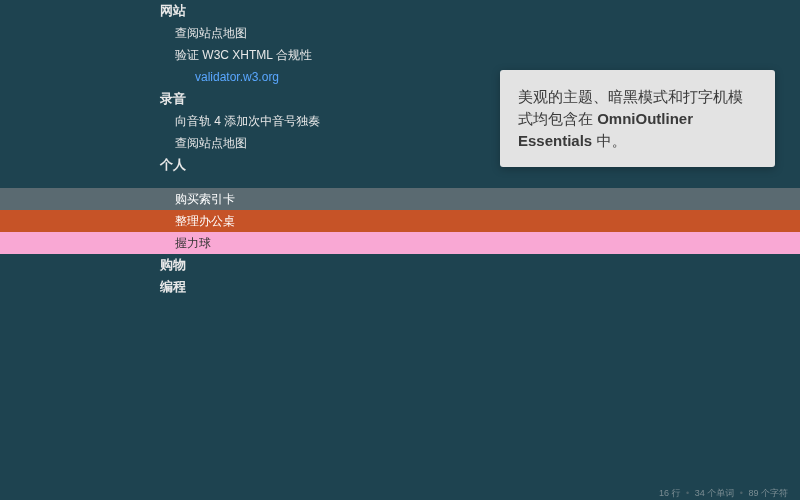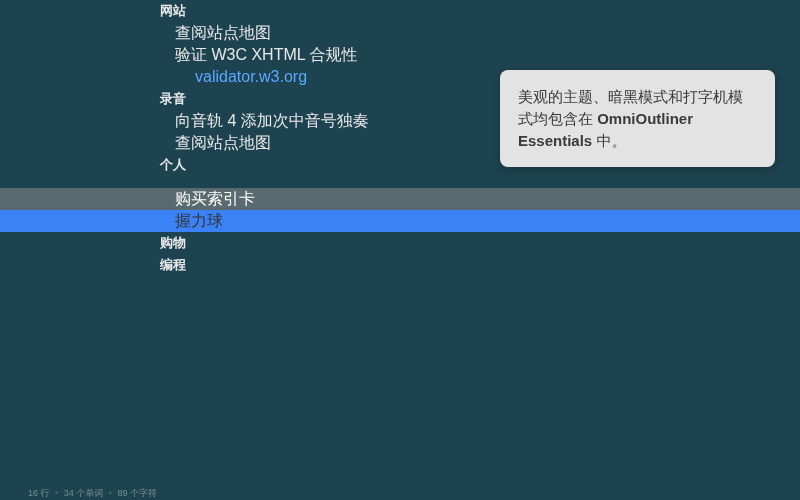--- a/index.html
+++ b/index.html
@@ -15,64 +15,64 @@
     left: 0; right: 0; top: 0; bottom: 14px;
     overflow: hidden;
   }
   .title {
     font-size: 18px;
     font-weight: 500;
     color: #f0f0f0;
     padding: 12px 0 8px 150px;
   }
   .row {
-    font-size: 16px;
+    font-size: 12px;
     line-height: 22px;
     height: 22px;
     white-space: nowrap;
   }
   .lvl1 { padding-left: 160px; font-size: 13px; font-weight: 700; }
   .lvl2 { padding-left: 175px; }
   .lvl3 { padding-left: 195px; }
   .link { color: #5aa7ff; }
   .row-greysel {
     background: #5a6a71;
     color: #fff;
     margin-top: 12px;
   }
   .row-orangesel {
     background: #c65327;
     color: #fff;
   }
   .row-cream {
-    background: #3b82f6;
+    background: #f9a8d4;
     color: #333;
   }
   .tooltip {
     position: absolute;
     top: 70px;
     left: 500px;
     width: 275px;
     background: #e3e3e3;
     color: #3a3a3a;
-    border-radius: 8px;
+    border-radius: 3px;
     padding: 16px 18px;
     font-size: 15px;
     line-height: 1.45;
     box-shadow: 0 2px 8px rgba(0,0,0,0.25);
   }
   .tooltip b { font-weight: 700; }
   .statusbar {
     position: absolute;
-    left: 0; right: 4px; bottom: 0;
+    left: 0; right: 12px; bottom: 0;
     height: 14px;
     line-height: 14px;
     font-size: 9px;
     color: #7b8d93;
-    text-align: left;
+    text-align: right;
     background: #1e4350;
     margin-left: 28px;
   }
   .statusbar .sep { color: #4d636b; margin: 0 3px; }
 </style>
 </head>
 <body>
 
 <div class="panel">
 
@@ -83,20 +83,21 @@
   <div class="row lvl3">
     <span class="link">validator.w3.org</span>
   </div>
 
   <div class="row lvl1">录音</div>
   <div class="row lvl2">向音轨 4 添加次中音号独奏</div>
   <div class="row lvl2">查阅站点地图</div>
 
   <div class="row lvl1">个人</div>
   <div class="row lvl2 row-greysel">购买索引卡</div>
+  <div class="row lvl2 row-orangesel">整理办公桌</div>
   <div class="row lvl2 row-cream">握力球</div>
 
   <div class="row lvl1">购物</div>
   <div class="row lvl1">编程</div>
 
 </div>
 
 <div class="tooltip">
   <span>美观的主题、暗黑模式和打字机模式均包含在 </span><b>OmniOutliner Essentials</b><span> 中。</span>
 </div>

